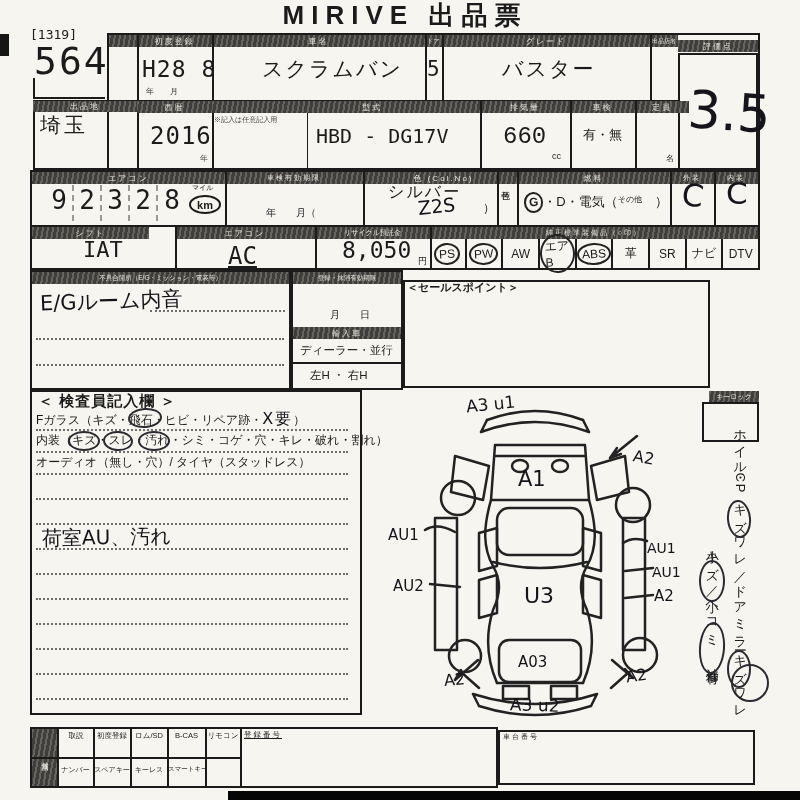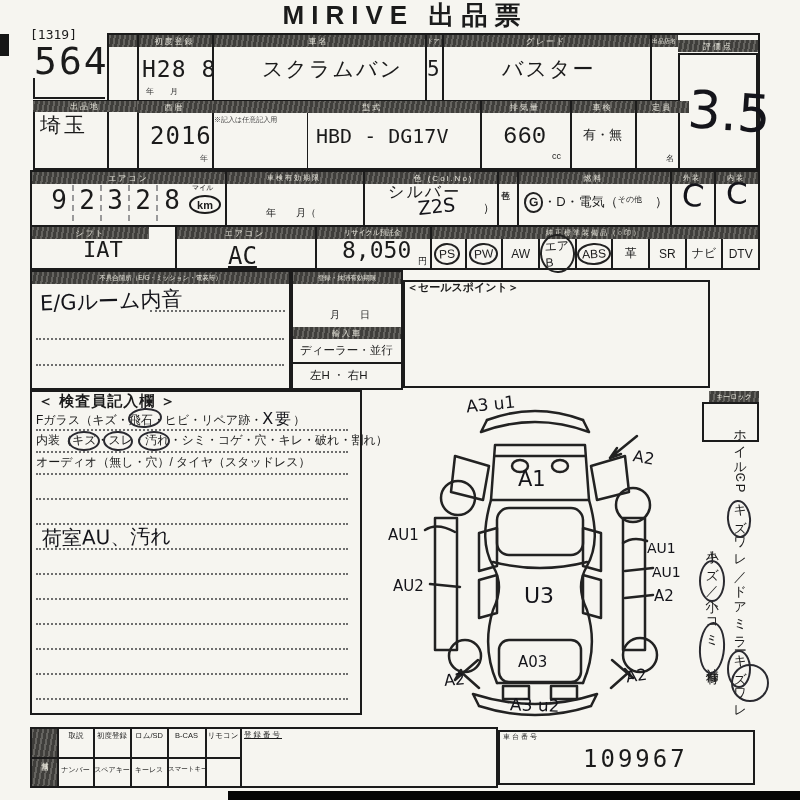--- a/index.html
+++ b/index.html
@@ -309,15 +309,14 @@
   <div class="t" style="left:168px;top:732px;width:37px;text-align:center;font-size:7.5px;">B-CAS</div>
   <div class="t" style="left:206px;top:732px;width:34px;text-align:center;font-size:7.5px;">リモコン</div>
   <div class="t" style="left:244px;top:731px;font-size:7.5px;letter-spacing:2px;text-decoration:underline;">登録番号</div>
   <div class="t" style="left:58px;top:766px;width:35px;text-align:center;font-size:7px;">ナンバー</div>
   <div class="t" style="left:94px;top:766px;width:36px;text-align:center;font-size:7px;">スペアキー</div>
   <div class="t" style="left:131px;top:766px;width:36px;text-align:center;font-size:7px;">キーレス</div>
   <div class="t" style="left:168px;top:766px;width:37px;text-align:center;font-size:6.5px;">スマートキー</div>
 
   <div class="b" style="left:498px;top:730px;width:257px;height:55px;"></div>
   <div class="t" style="left:503px;top:733px;font-size:7px;letter-spacing:2px;">車台番号</div>
-  <div class="t mc" style="left:583px;top:747px;font-size:24px;letter-spacing:3px;">109967</div>
 
 </div>
 
 </body></html>

